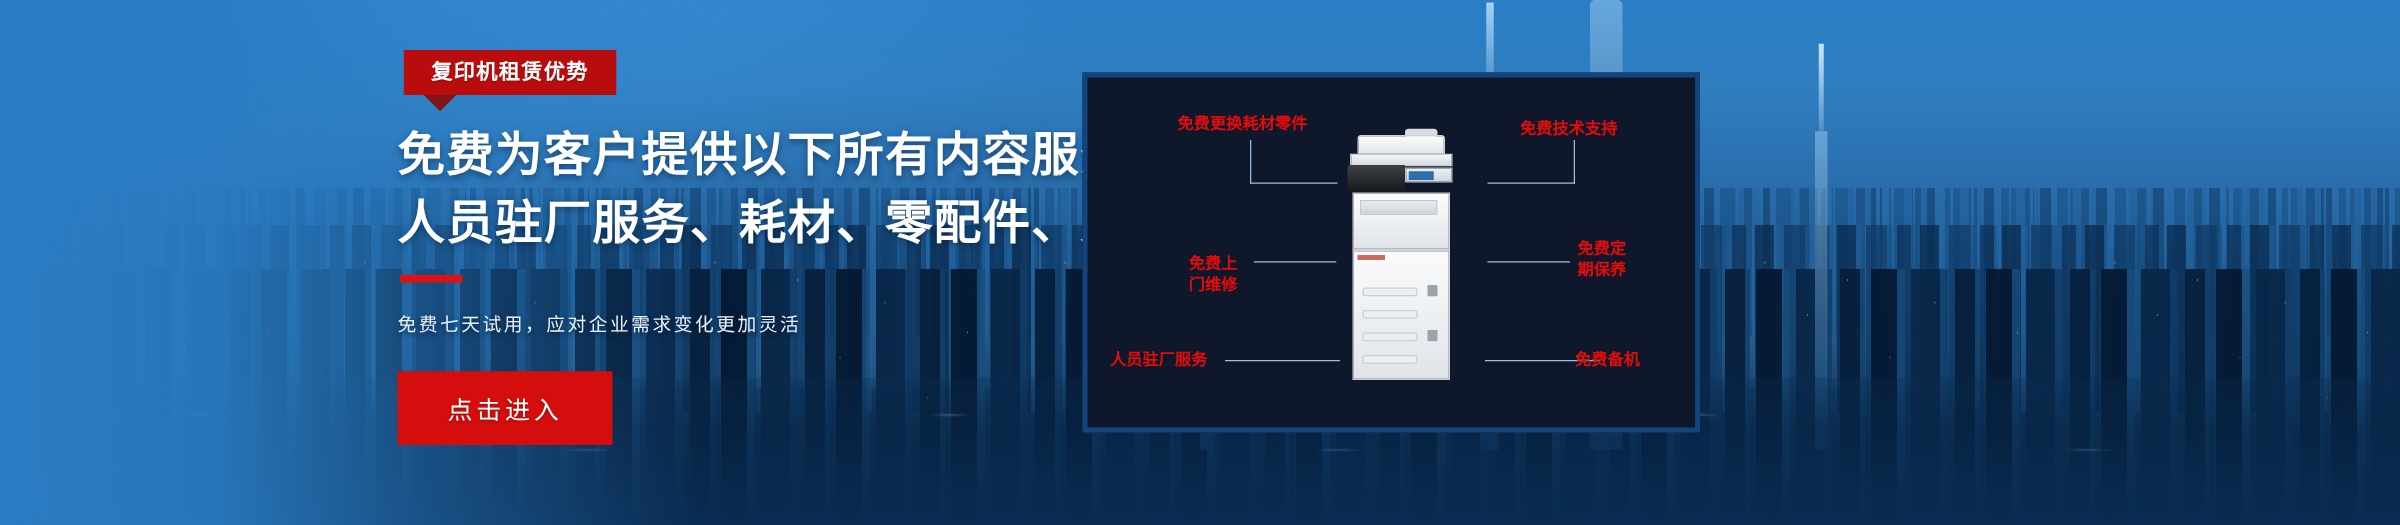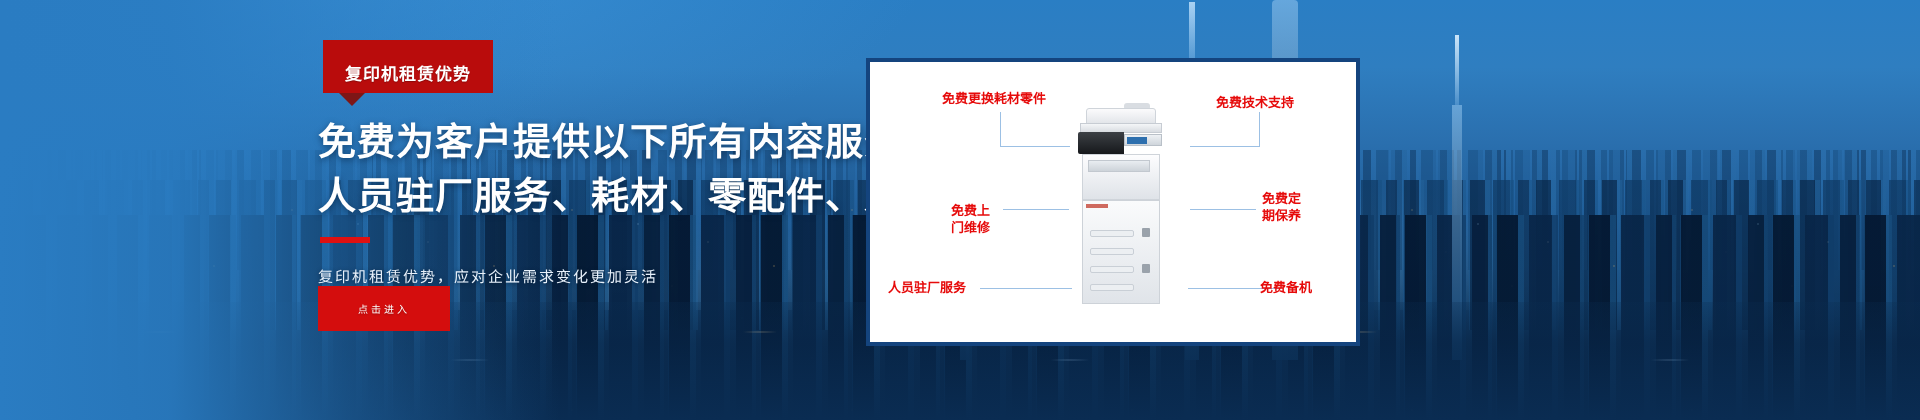--- a/index.html
+++ b/index.html
@@ -93,48 +93,48 @@
   .bg-left-fade{
     position:absolute;left:0;top:0;width:560px;height:100%;
     background:linear-gradient(90deg,#2a7cc2 0%,rgba(42,124,194,.92) 30%,rgba(42,124,194,.45) 62%,rgba(42,124,194,0) 100%);
   }
 
   
   .copy{position:absolute;left:318px;top:40px;width:560px;}
   .badge-wrap{position:relative;display:inline-block;margin-left:5px;}
   .badge{
     background:#b90c0c;color:#fff;font-size:17px;font-weight:700;
-    letter-spacing:1px;padding:26px 22px 10px;display:inline-block;line-height:1;
+    letter-spacing:1px;padding:9px 22px 10px;display:inline-block;line-height:1;
     text-shadow:0 1px 1px rgba(0,0,0,.25);
   }
   .badge-tail{
     position:absolute;left:16px;bottom:-13px;width:0;height:0;
     border-left:13px solid transparent;border-right:13px solid transparent;
     border-top:13px solid #7e1616;
   }
   .headline{margin-top:22px;}
   .hl-line{
     color:#fff;font-weight:900;font-size:38px;line-height:54px;letter-spacing:1px;
     white-space:nowrap;text-shadow:0 2px 6px rgba(4,30,58,.55);
   }
   .rule{width:50px;height:6px;background:#e01111;margin:14px 0 0 2px;}
   .sub{
     margin-top:22px;color:#e8f1fb;font-size:15px;letter-spacing:2px;
     text-shadow:0 1px 4px rgba(4,26,50,.8);
   }
   .cta{
-    display:inline-block;background:#d40d0d;color:#fff;
-    font-size:10px;letter-spacing:3px;padding:15px 40px;border:none;cursor:pointer;
+    margin-top:28px;display:inline-block;background:#d40d0d;color:#fff;
+    font-size:20px;letter-spacing:3px;padding:15px 40px;border:none;cursor:pointer;
     text-shadow:0 1px 2px rgba(0,0,0,.3);
   }
 
   
   .panel{
     position:absolute;left:866px;top:58px;width:494px;height:288px;
-    background:#ffffff;border:4px solid #14447e;
+    background:#0f172a;border:4px solid #14447e;
   }
   .panel-inner{position:absolute;inset:0;}
   .lbl{
     position:absolute;color:#e60b0b;font-size:13px;font-weight:700;
     line-height:17px;white-space:nowrap;
     font-family:"Liberation Serif","DejaVu Serif",serif;
   }
   .lead{position:absolute;border-color:#9cc0e4;border-style:solid;border-width:0;}
 
   .copier{position:absolute;left:208px;top:46px;width:86px;height:200px;}
@@ -178,21 +178,21 @@
       <div class="badge-tail"></div>
     </div>
 
     <div class="headline">
       <div class="hl-line">免费为客户提供以下所有内容服务：</div>
       <div class="hl-line">人员驻厂服务、耗材、零配件、人工费</div>
     </div>
 
     <div class="rule"></div>
 
-    <div class="sub">复印机租赁优势，应对企业需求变化更加灵活</div>
+    <div class="sub">免费七天试用，应对企业需求变化更加灵活</div>
 
     <button class="cta">点击进入</button>
   </div>
 
   <div class="panel">
     <div class="panel-inner">
 
       <div class="copier">
         <div class="cp-feeder-top"></div>
         <div class="cp-feeder"></div>

